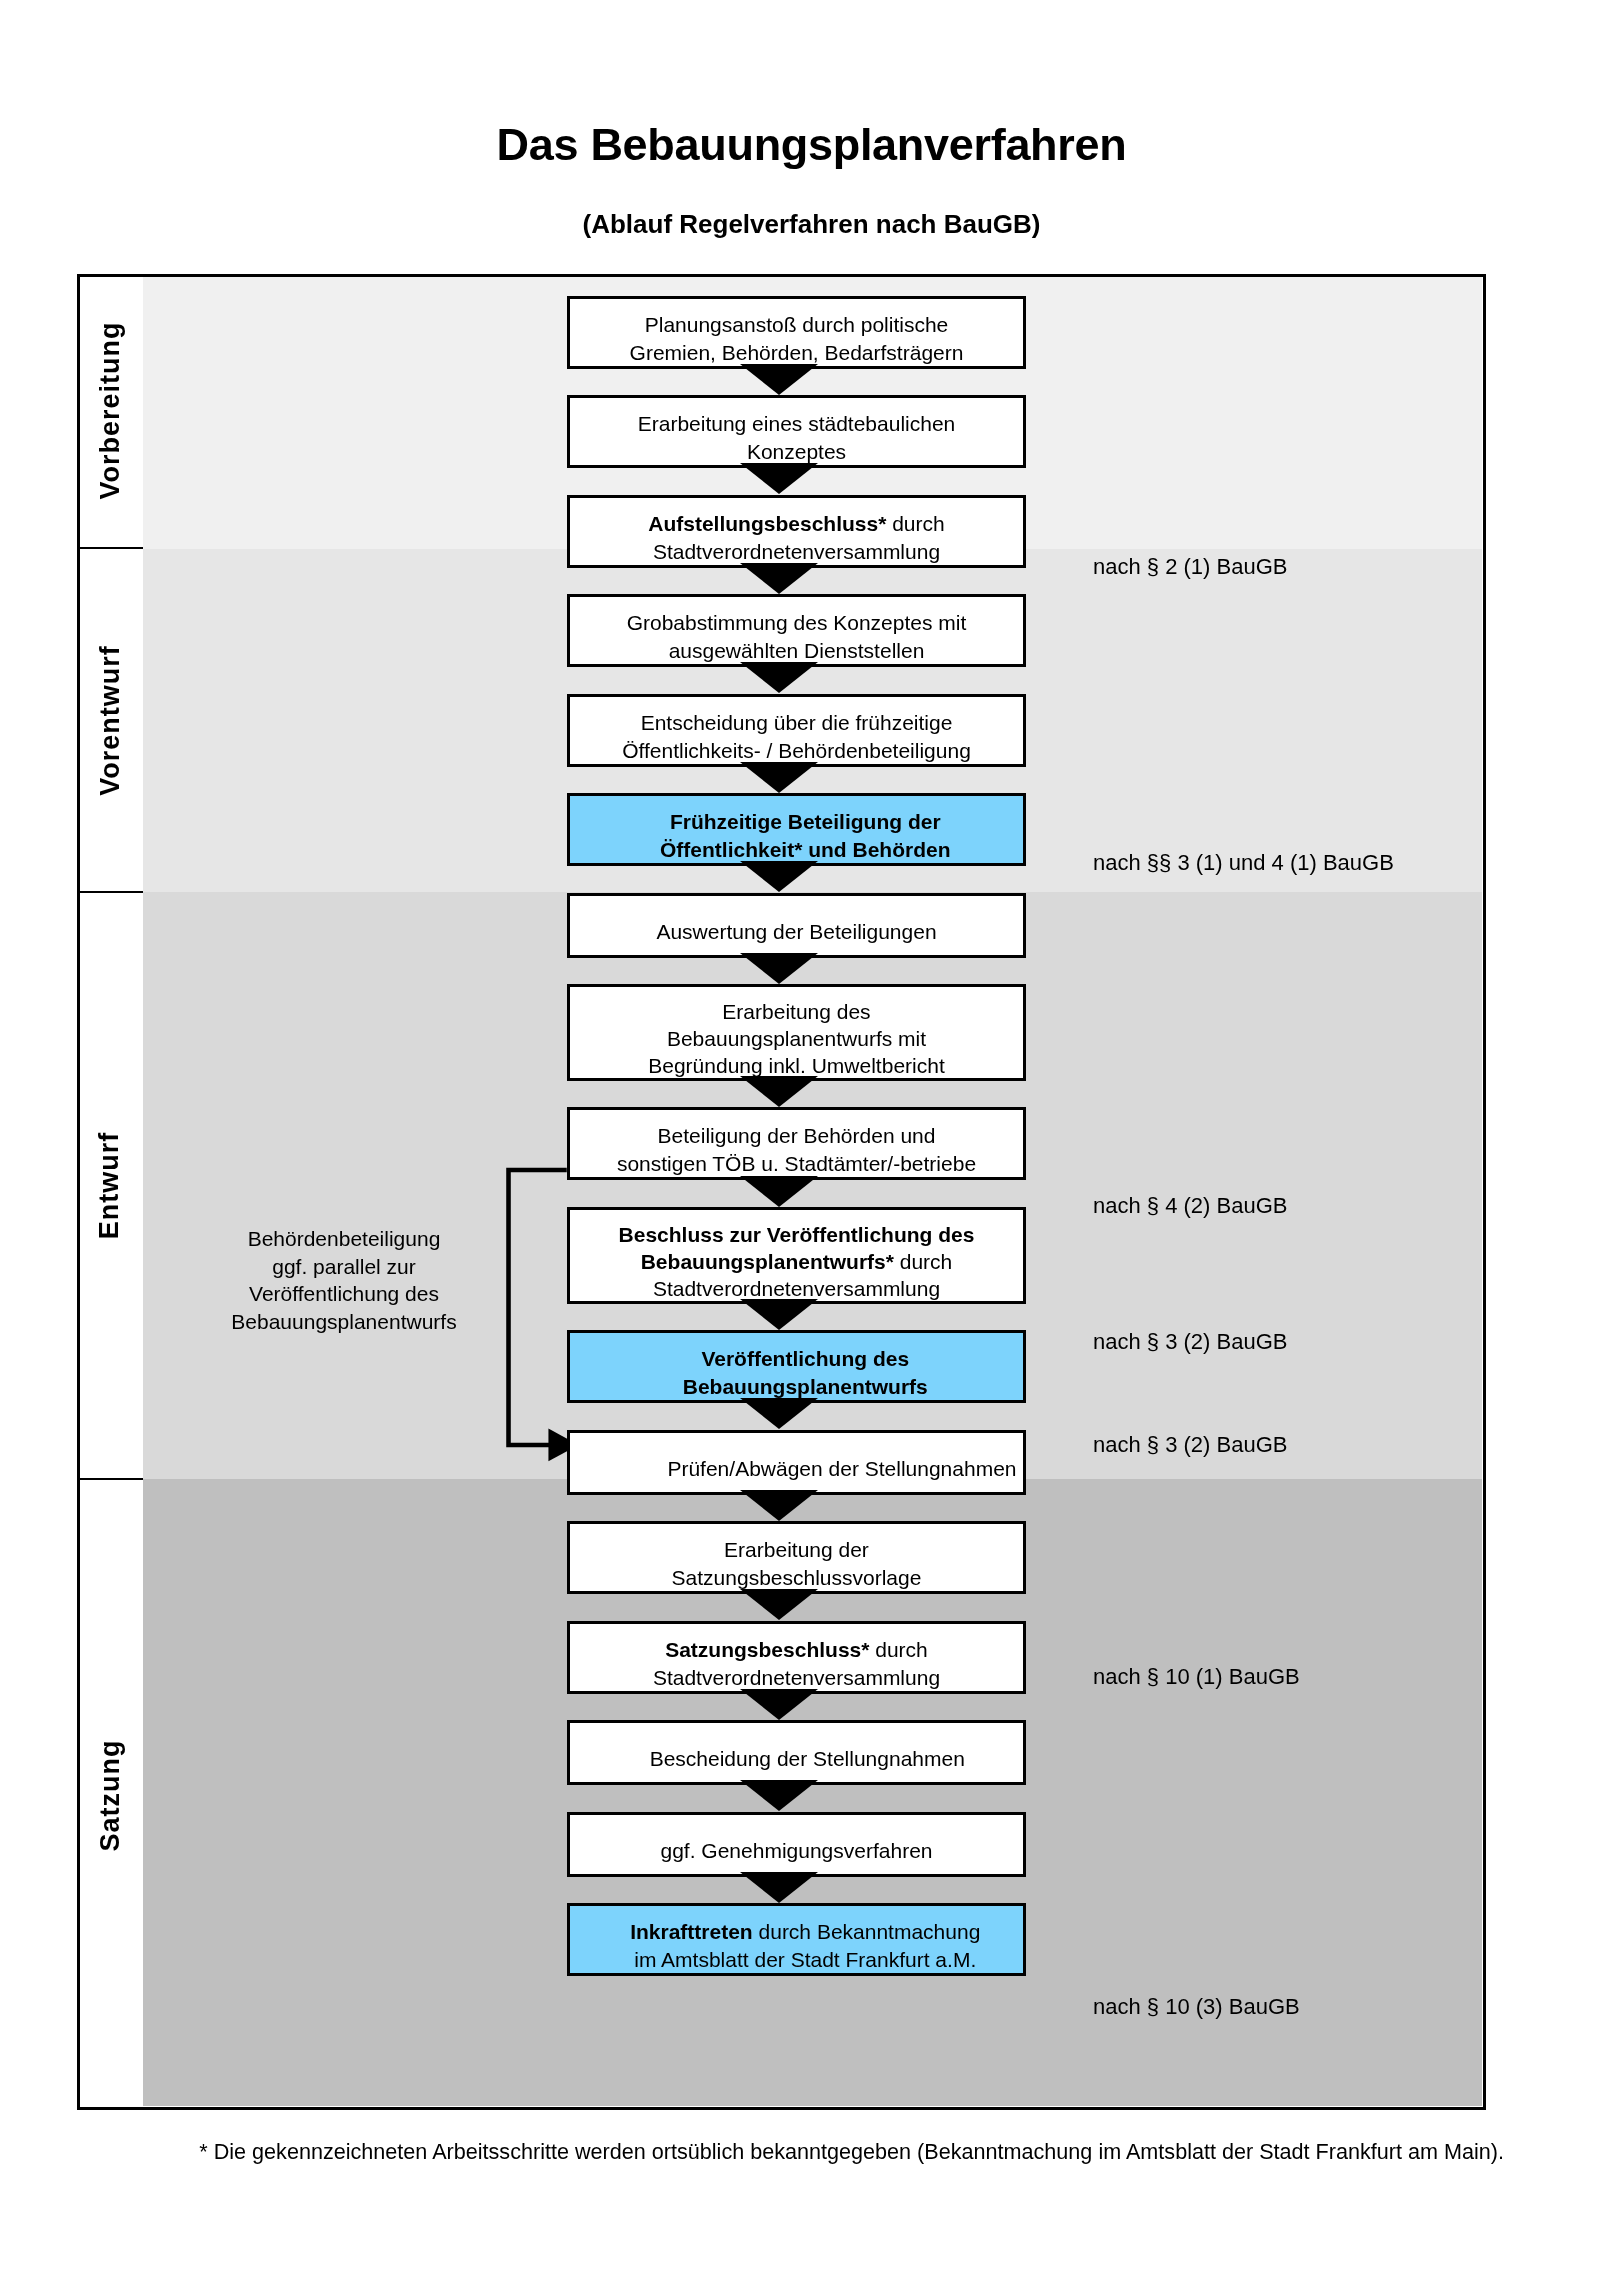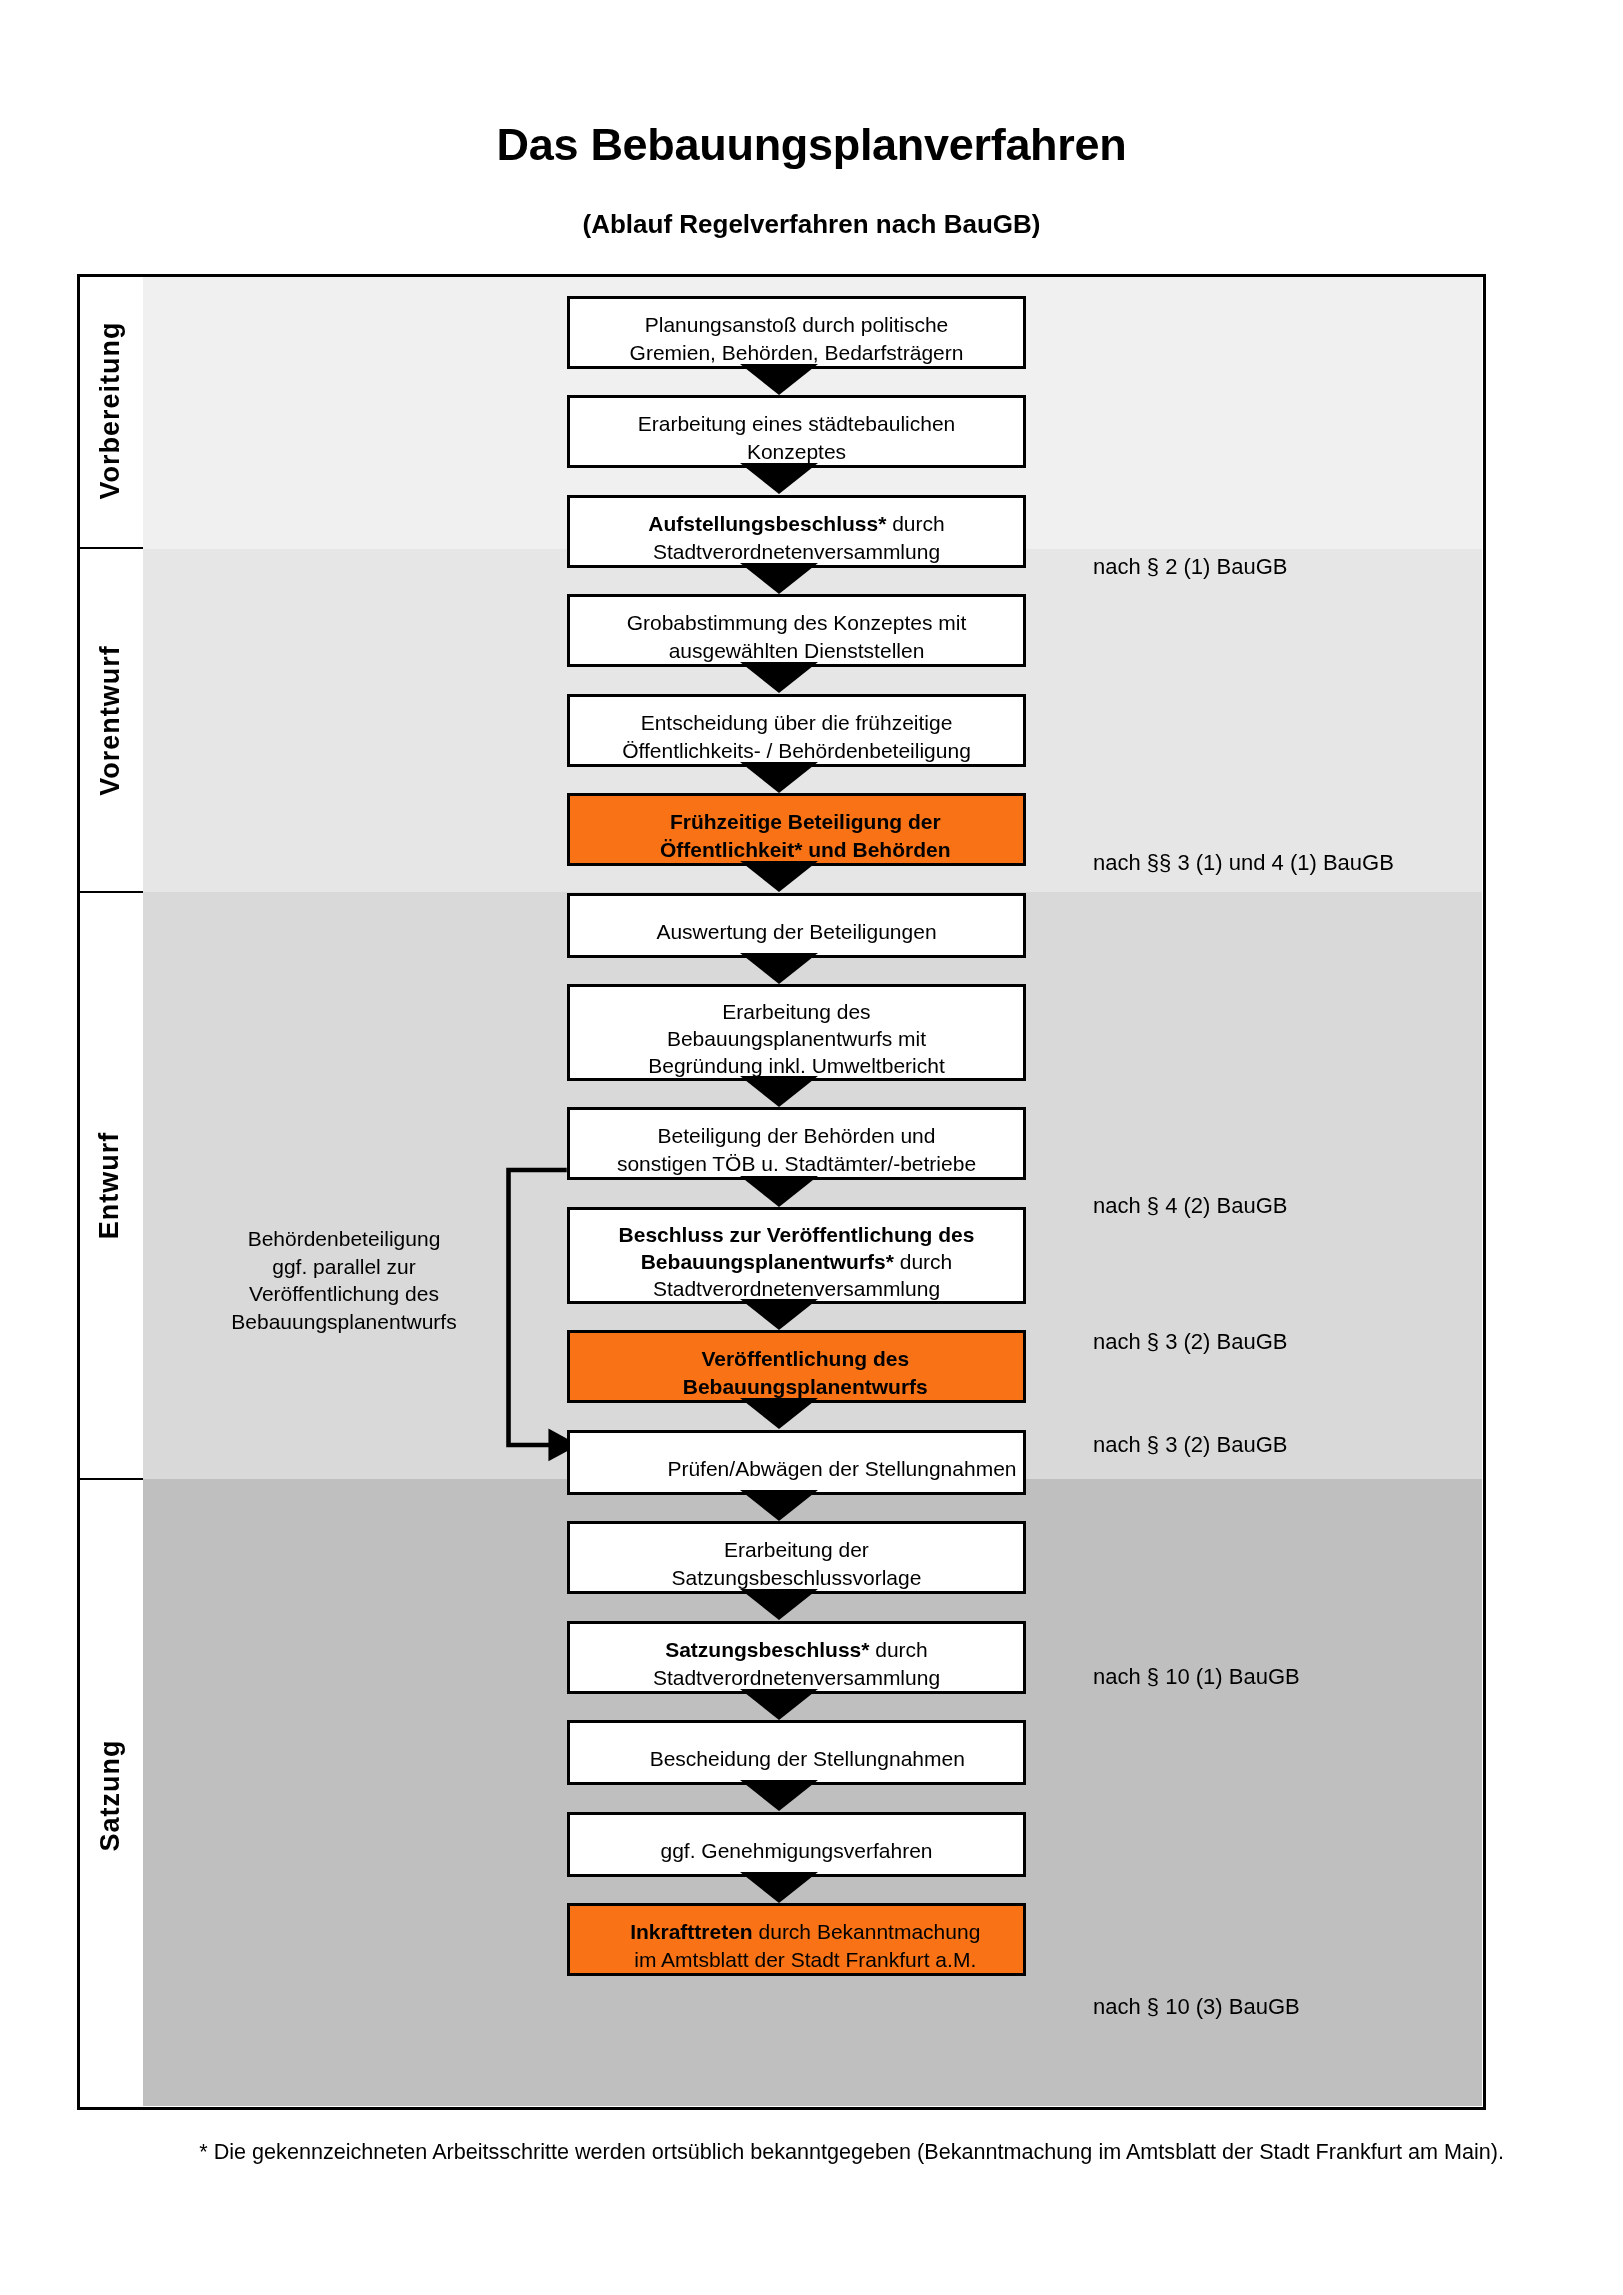--- a/index.html
+++ b/index.html
@@ -48,21 +48,21 @@
 
   
   .box{
     position:absolute;left:567px;width:459px;
     box-sizing:border-box;
     border:3.9px solid #000;background:#fff;
     display:flex;align-items:center;justify-content:center;
     text-align:center;font-size:21px;line-height:1.30;
     padding:2.6px 6.5px;
   }
-  .box.blue{background:#f97316;padding-left:24px;}
+  .box.blue{background:#7dd3fc;padding-left:24px;}
   .box b{font-weight:bold;}
   .box .txt{width:100%;margin-top:12px;}
 
   
   .arrow{
     position:absolute;left:740px;width:0;height:0;
     border-left:39px solid transparent;
     border-right:39px solid transparent;
     border-top:31px solid #000;
   }

